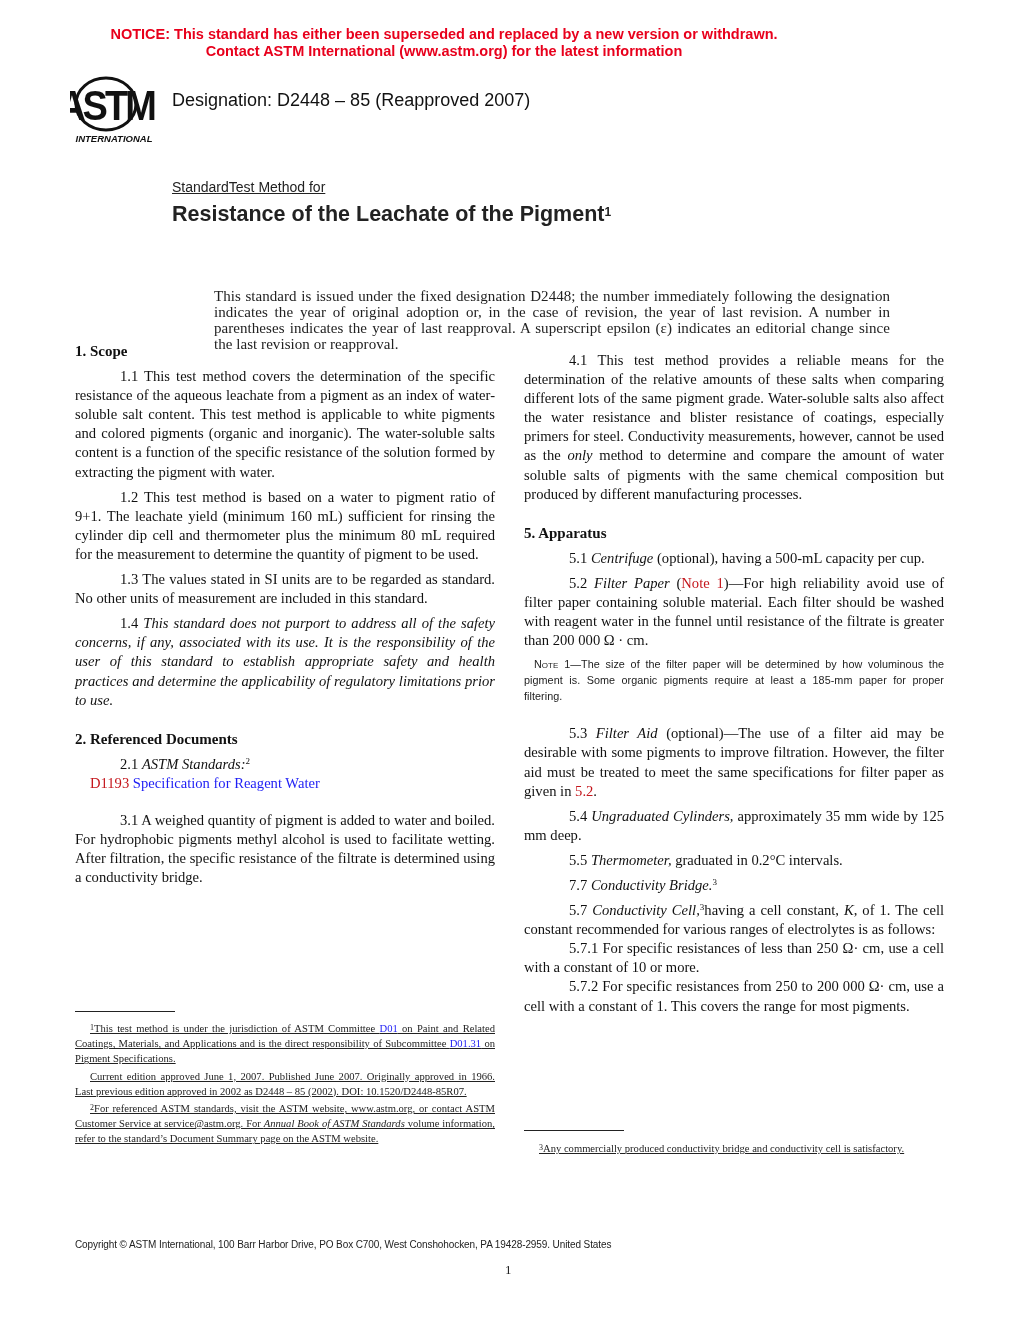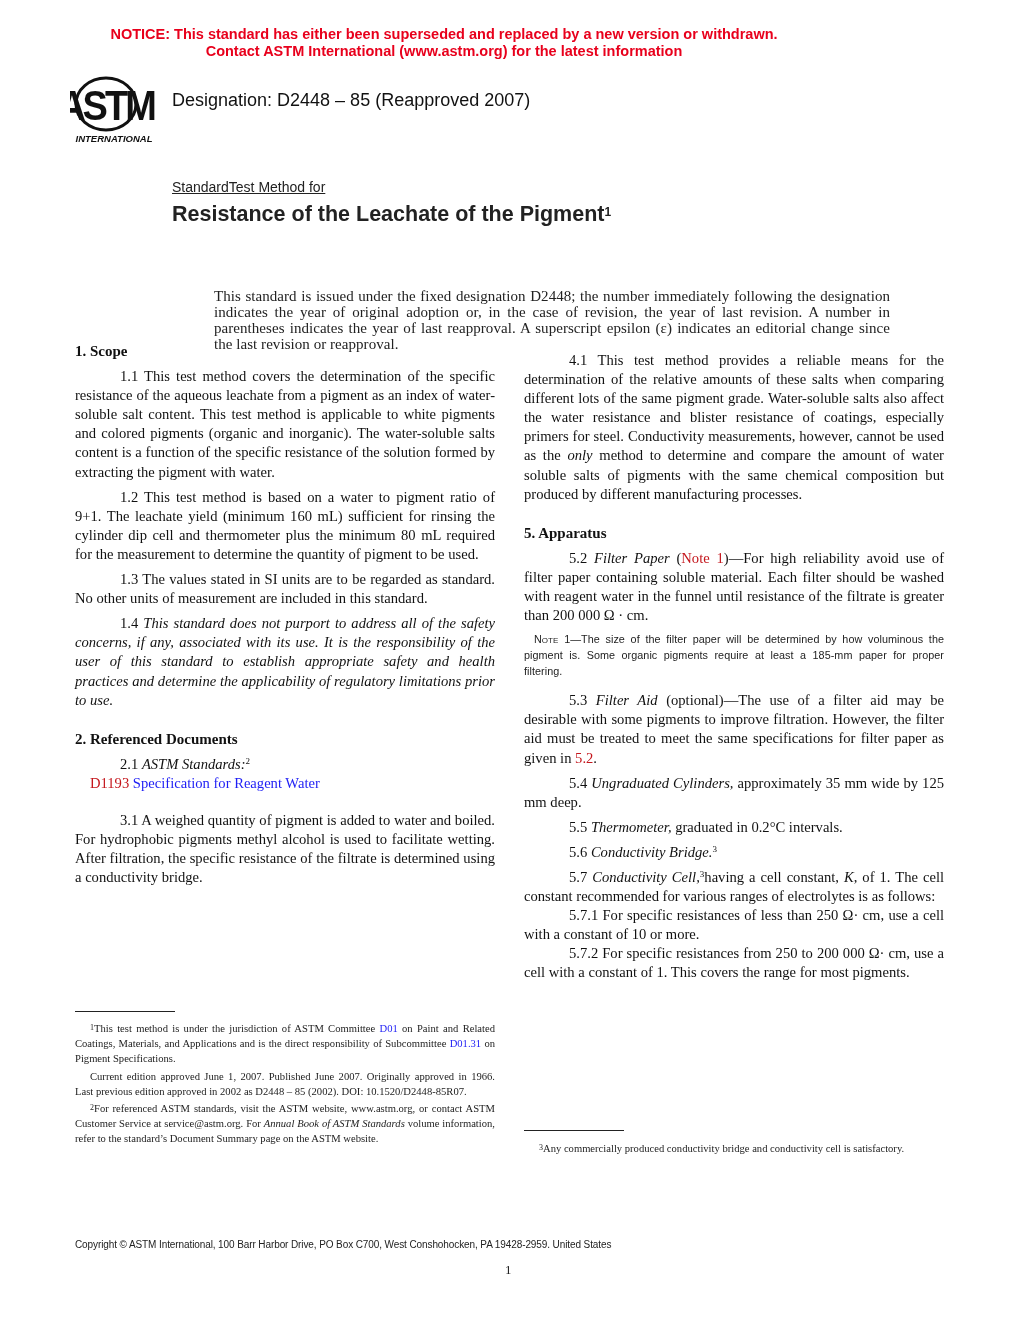--- a/index.html
+++ b/index.html
@@ -30,26 +30,26 @@
   .p { text-align: justify; text-indent: 45px; margin-bottom: 6px; }
   .p.tight { margin-bottom: 0; }
   .sec-gap { height: 14px; }
   .ref-line { padding-left: 15px; }
   i, .i { font-style: italic; }
   .red { color: #c4161c; }
   .blue { color: #1d1df5; }
   sup.s { font-size: 9px; vertical-align: top; position: relative; top: -3px; }
 
   .note { font-family: "Liberation Sans", sans-serif; font-size: 10.8px; line-height: 16px; text-align: justify;
-    text-indent: 10px; color: #222; margin: 4px 0 12px 0; letter-spacing: 0.05px; }
+    text-indent: 10px; color: #222; margin: 4px 0 20px 0; letter-spacing: 0.05px; }
   .note .sc { font-variant: small-caps; }
 
   .fn-rule { position: absolute; height: 1px; background: #222; width: 100px; }
   .footnotes { position: absolute; width: 420px; font-size: 10.6px; line-height: 15.2px; color: #222; text-align: justify; }
-  .fn { text-indent: 15px; margin-bottom: 2px; }
+  .fn { text-indent: 15px; margin-bottom: 2px; text-decoration: underline; }
   .fn sup { font-size: 8px; vertical-align: top; position: relative; top: -1px; }
 
   .copyright { position: absolute; left: 75px; top: 1239px; font-family: "Liberation Sans", sans-serif;
     font-size: 10px; color: #222; letter-spacing: -0.1px; }
   .page-num { position: absolute; left: 505px; top: 1262px; font-size: 13px; color: #222; }
 </style>
 </head>
 <body>
 
 <div class="notice">
@@ -99,26 +99,27 @@
   <div class="fn"><sup>1</sup><span>This test method is under the jurisdiction of ASTM Committee </span><span class="blue">D01</span><span> on Paint and Related Coatings, Materials, and Applications and is the direct responsibility of Subcommittee </span><span class="blue">D01.31</span><span> on Pigment Specifications.</span></div>
   <div class="fn">Current edition approved June 1, 2007. Published June 2007. Originally approved in 1966. Last previous edition approved in 2002 as D2448 – 85 (2002). DOI: 10.1520/D2448-85R07.</div>
   <div class="fn"><sup>2</sup><span>For referenced ASTM standards, visit the ASTM website, www.astm.org, or contact ASTM Customer Service at service@astm.org. For </span><i>Annual Book of ASTM Standards</i><span> volume information, refer to the standard’s Document Summary page on the ASTM website.</span></div>
 </div>
 
 <div class="col col-right">
   <div class="p"><span>4.1  This test method provides a reliable means for the determination of the relative amounts of these salts when comparing different lots of the same pigment grade. Water-soluble salts also affect the water resistance and blister resistance of coatings, especially primers for steel. Conductivity measurements, however, cannot be used as the </span><i>only</i><span> method to determine and compare the amount of water soluble salts of pigments with the same chemical composition but produced by different manufacturing processes.</span></div>
   <div class="sec-gap"></div>
 
   <div class="h">5.  Apparatus</div>
+  <div class="p"><span>5.1 </span><i>Centrifuge</i><span> (optional), having a 500-mL capacity per cup.</span></div>
   <div class="p"><span>5.2 </span><i>Filter Paper</i> (<span class="red">Note 1</span>)<span>—For high reliability avoid use of filter paper containing soluble material. Each filter should be washed with reagent water in the funnel until resistance of the filtrate is greater than 200  000 Ω · cm.</span></div>
   <div class="note"><span class="sc">Note 1</span><span>—The size of the filter paper will be determined by how voluminous the pigment is. Some organic pigments require at least a 185-mm paper for proper filtering.</span></div>
   <div class="p"><span>5.3 </span><i>Filter Aid</i><span> (optional)—The use of a filter aid may be desirable with some pigments to improve filtration. However, the filter aid must be treated to meet the same specifications for filter paper as given in </span><span class="red">5.2</span>.</div>
   <div class="p"><span>5.4 </span><i>Ungraduated Cylinders,</i><span> approximately 35 mm wide by 125 mm deep.</span></div>
   <div class="p"><span>5.5 </span><i>Thermometer,</i><span> graduated in 0.2°C intervals.</span></div>
-  <div class="p"><span>5.6 </span><i>Conductivity Bridge.</i><sup class="s">3</sup></div>
+  <div class="p"><span>7.7 </span><i>Conductivity Bridge.</i><sup class="s">3</sup></div>
   <div class="p tight"><span>5.7 </span><i>Conductivity Cell,</i><sup class="s">3</sup><span>having a cell constant, </span><i>K</i><span>, of 1. The cell constant recommended for various ranges of electrolytes is as follows:</span></div>
   <div class="p tight">5.7.1  For specific resistances of less than 250 Ω· cm, use a cell with a constant of 10 or more.</div>
   <div class="p tight">5.7.2  For specific resistances from 250 to 200  000 Ω· cm, use a cell with a constant of 1. This covers the range for most pigments.</div>
 </div>
 
 <div class="fn-rule" style="left:524px; top:1130px;"></div>
 <div class="footnotes" style="left:524px; top:1141px;">
   <div class="fn"><sup>3</sup><span>Any commercially produced conductivity bridge and conductivity cell is satisfactory.</span></div>
 </div>
 

